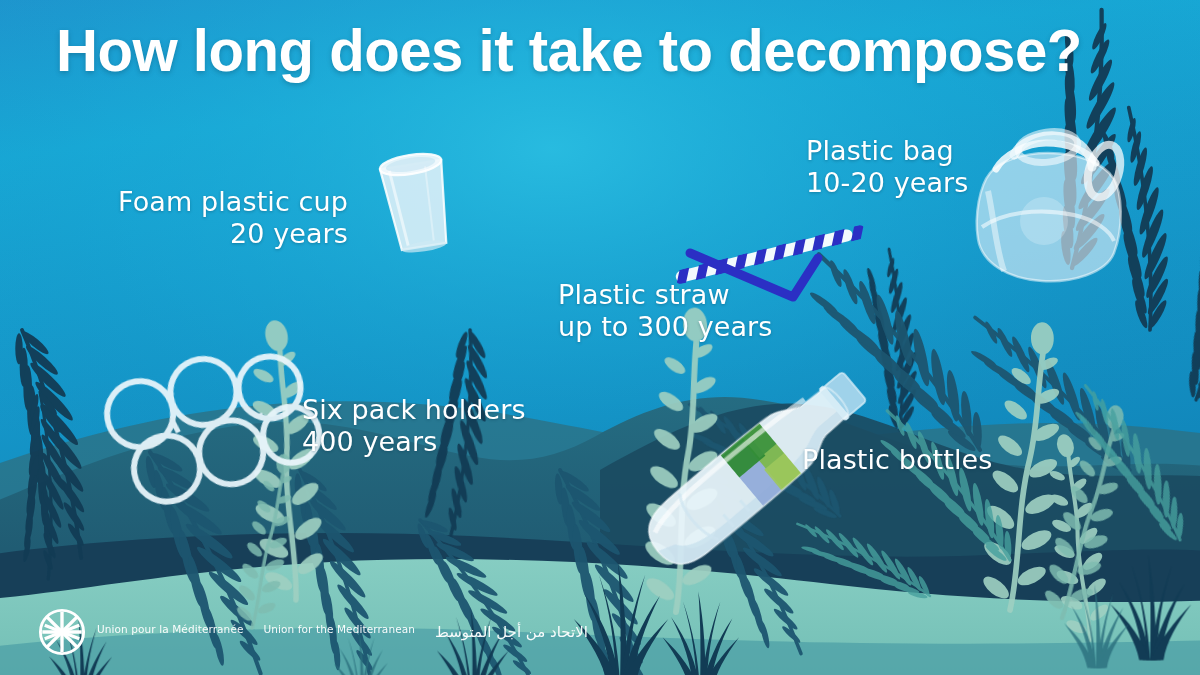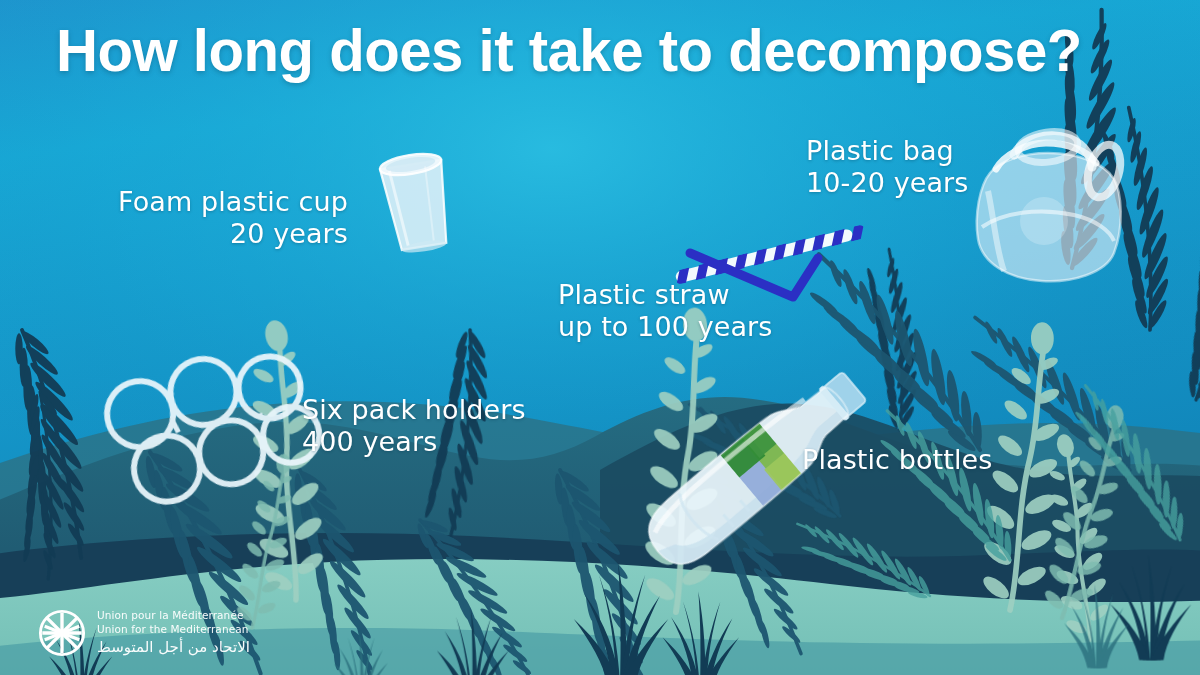--- a/index.html
+++ b/index.html
@@ -35,24 +35,25 @@
   #lbl-cup   {left:118px;top:186px;text-align:right;}
   #lbl-bag   {left:806px;top:135px;text-align:left;}
   #lbl-straw {left:558px;top:279px;text-align:left;}
   #lbl-six   {left:302px;top:394px;text-align:left;}
   #lbl-bottle{left:802px;top:444px;text-align:left;}
 
   
   #logo{position:absolute;left:38px;top:608px;display:flex;align-items:center;gap:11px;}
   #logo-mark{width:48px;height:48px;flex:0 0 48px;}
   #logo-text{
-    display:flex;flex-direction:column;justify-content:flex-end;
+    display:flex;flex-direction:row;justify-content:flex-end;
     color:#ffffff;font-family:"DejaVu Sans",sans-serif;
     font-size:10.5px;line-height:1.38;letter-spacing:.1px;
     opacity:.96;
+    gap:20px;
   }
   #logo-text .ar{font-size:15px;letter-spacing:0;direction:rtl;}
 </style>
 </head>
 <body>
 
 <div id="stage">
 
   <svg id="bg" viewBox="0 0 1200 675" preserveAspectRatio="none">
     <defs>
@@ -316,21 +317,21 @@
     <span class="l2">20 years</span>
   </div>
 
   <div class="label" id="lbl-bag">
     <span>Plastic bag</span>
     <span class="l2">10-20 years</span>
   </div>
 
   <div class="label" id="lbl-straw">
     <span>Plastic straw</span>
-    <span class="l2">up to 100 years</span>
+    <span class="l2">up to 300 years</span>
   </div>
 
   <div class="label" id="lbl-six">
     <span>Six pack holders</span>
     <span class="l2">400 years</span>
   </div>
 
   <div class="label" id="lbl-bottle">
     <span>Plastic bottles</span>
   </div>

